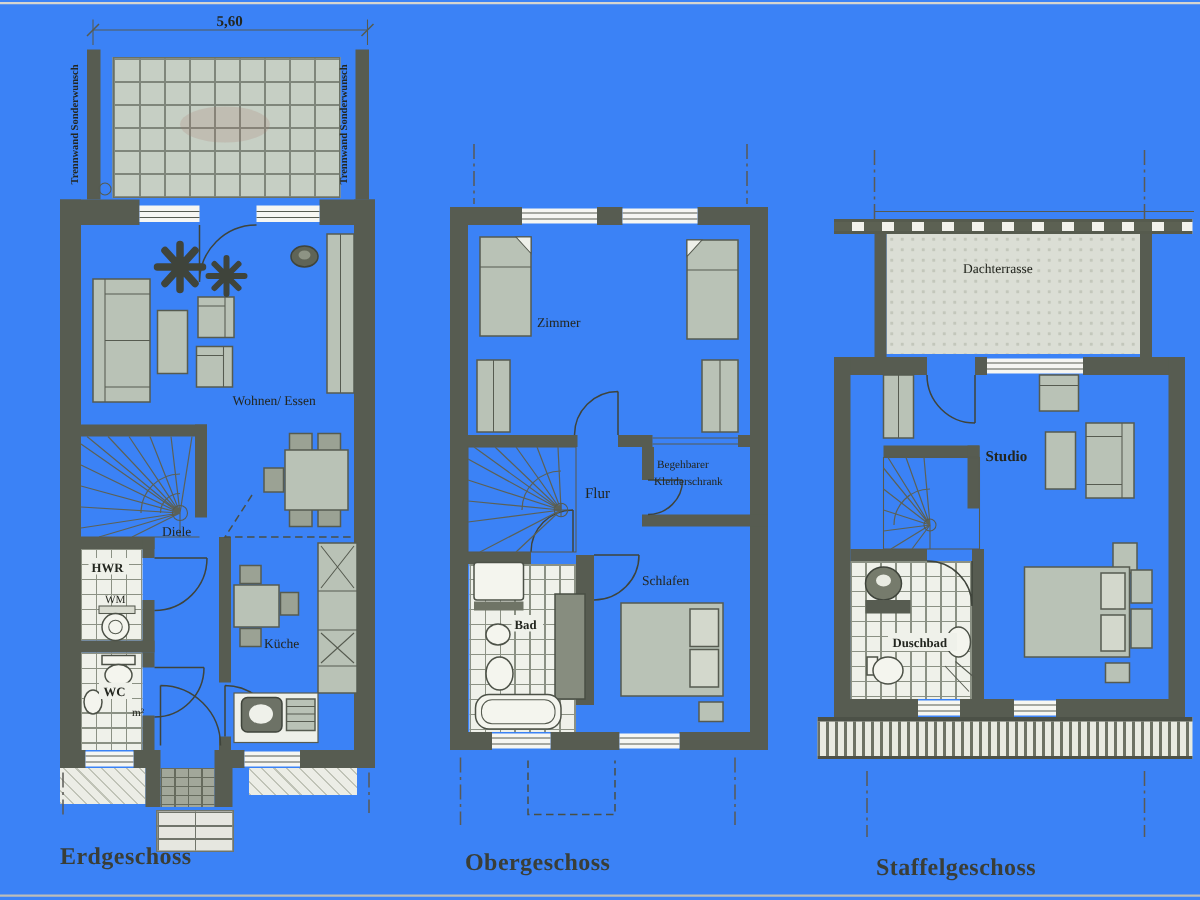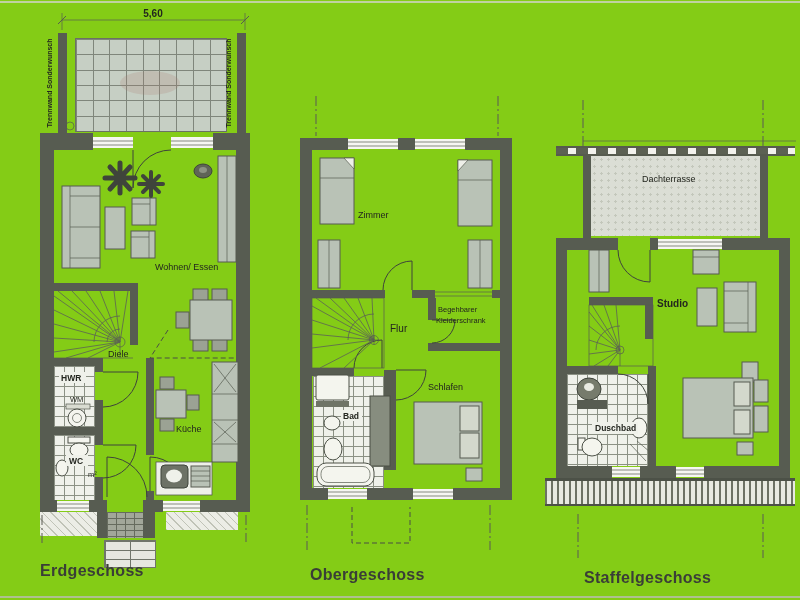--- a/index.html
+++ b/index.html
@@ -1,17 +1,17 @@
 <!DOCTYPE html>
 <html><head>
 <meta charset="utf-8">
 <style>
   html,body{margin:0;padding:0;background:#e9e9e6;}
-  #sheet{position:relative;width:800px;height:600px;background:#84cc16;overflow:hidden;
-         font-family:Liberation Sans, sans-serif;}
+  #sheet{position:relative;width:800px;height:600px;background:#3b82f6;overflow:hidden;
+         font-family:Liberation Serif, serif;}
   .layer{position:absolute;}
   
   #terrace-tiles{left:75px;top:38px;width:150px;height:92px;background-color:#c6cfc4;
     background-image:repeating-linear-gradient(90deg,#7f867b 0,#7f867b 1px,transparent 1px,transparent 16.7px),
                      repeating-linear-gradient(180deg,#7f867b 0,#7f867b 1px,transparent 1px,transparent 15.3px);
     border:1px solid #6b7164;}
   .bathtile{background-color:#eff1ea;
     background-image:repeating-linear-gradient(90deg,#8b9184 0,#8b9184 1px,transparent 1px,transparent 10px),
                      repeating-linear-gradient(180deg,#8b9184 0,#8b9184 1px,transparent 1px,transparent 10px);}
   #hwr-tiles{left:54px;top:366px;width:41px;height:61px;}

